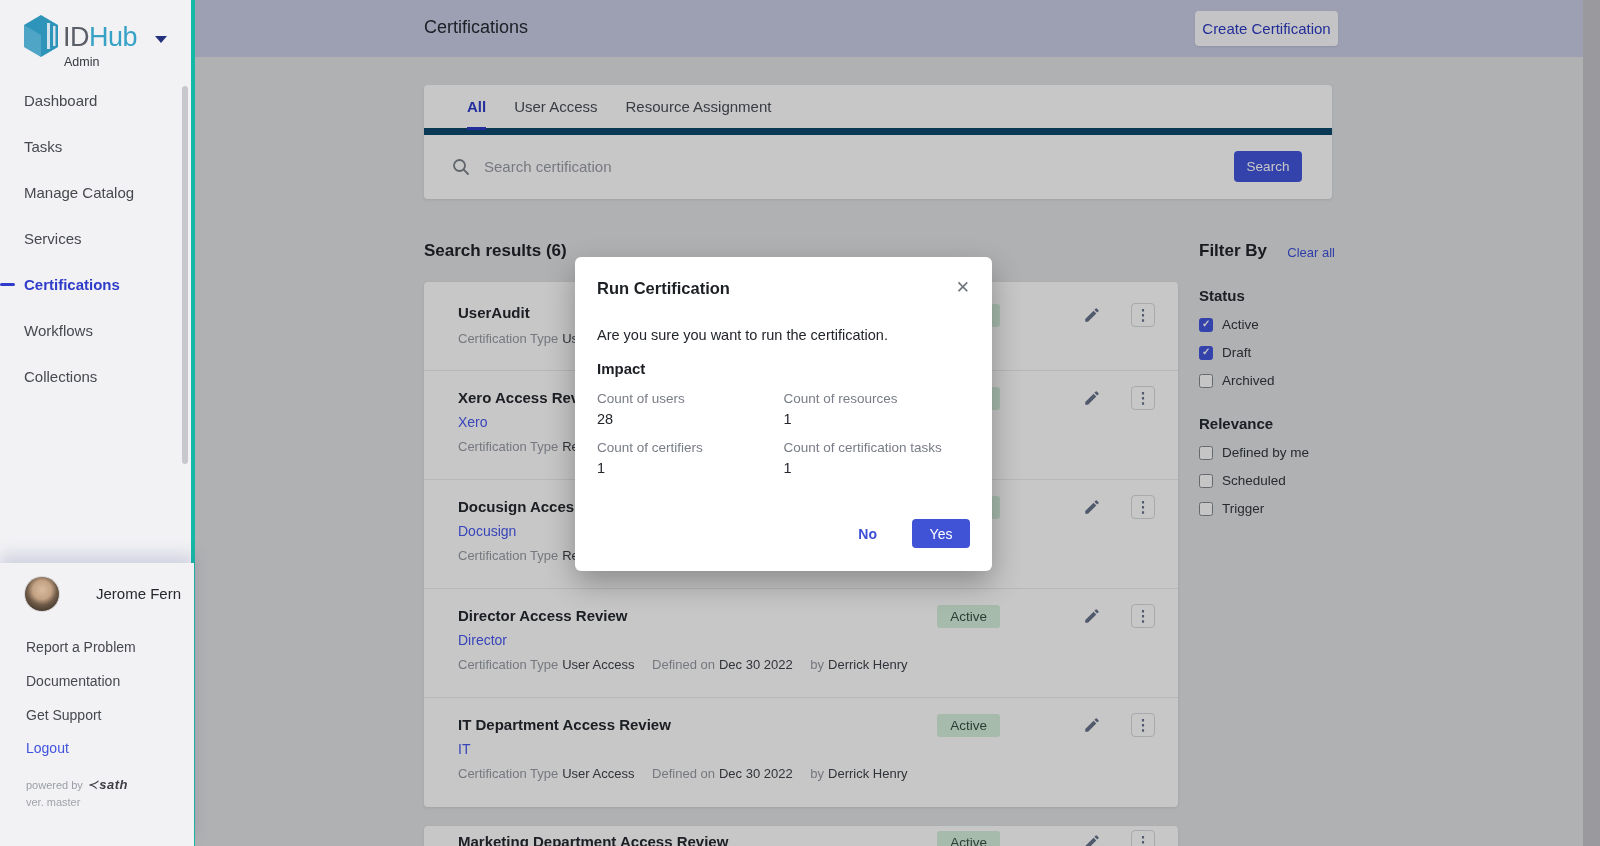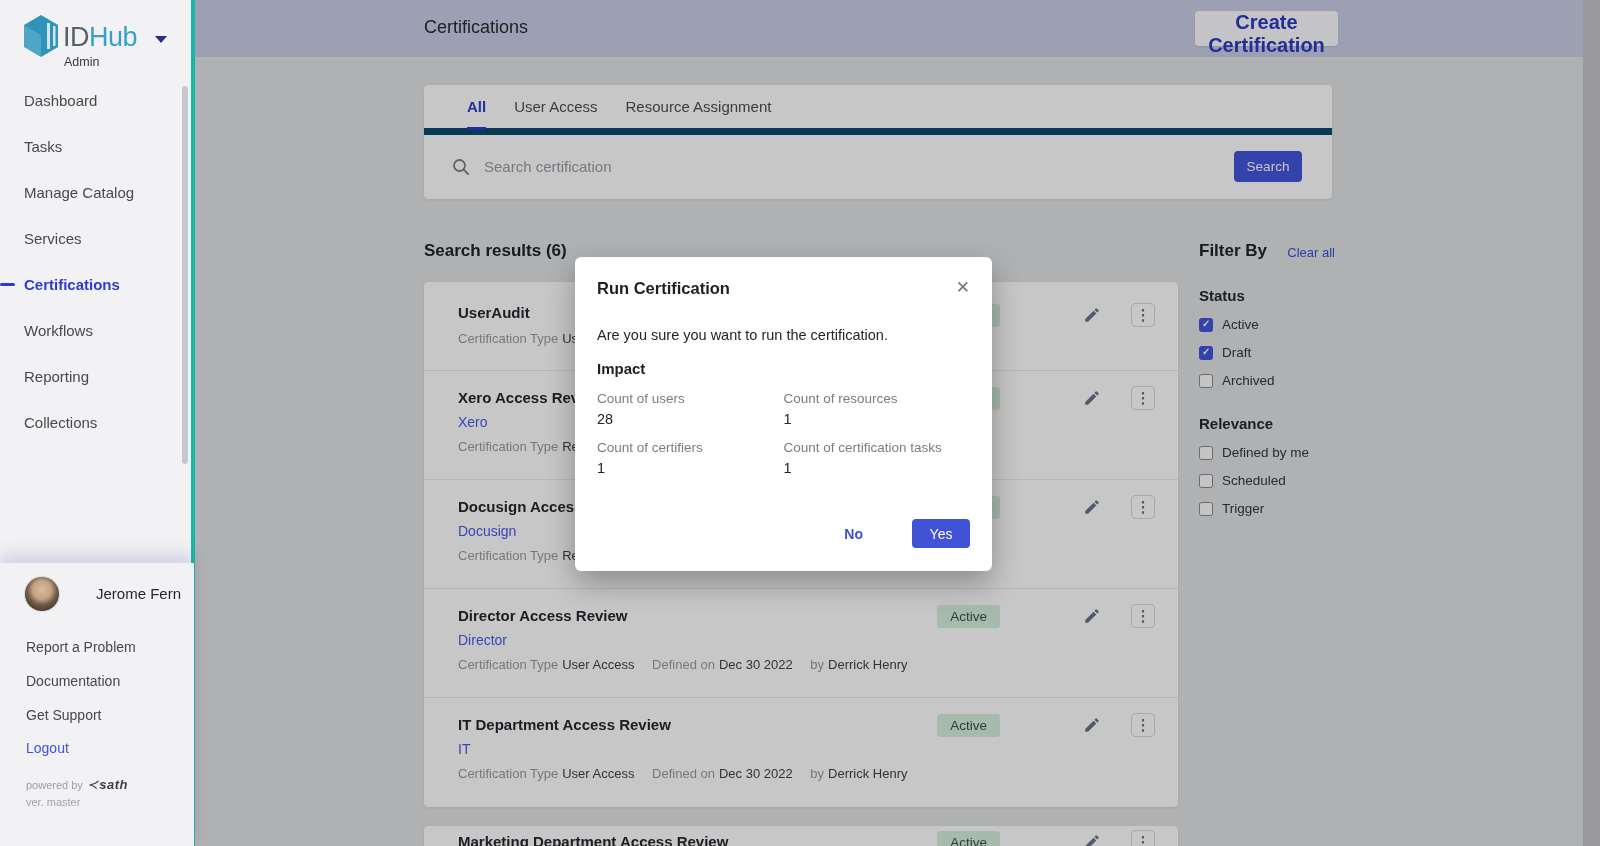--- a/index.html
+++ b/index.html
@@ -29,21 +29,21 @@
   .powered-row { position:absolute; left:26px; top:214px; font-size:11px; color:#9b9ea6; }
   .powered-brand { font-size:13px; color:#3f4147; font-weight:700; font-style:italic; letter-spacing:0.5px; }
   .powered-brand::before { content:"≺"; font-weight:400; margin:0 1px 0 4px; color:#3f4147; }
   .version { position:absolute; left:26px; top:233px; font-size:11px; color:#a0a3aa; }
 
   
   .main { position:absolute; left:195px; top:0; width:1405px; height:846px; overflow:hidden; background:#e2e3e6; }
   .topbar { position:absolute; left:0; top:0; width:1405px; height:57px; background:#c9cde4; }
   .page-title { position:absolute; left:229px; top:17px; font-size:18px; font-weight:500; color:#272a34; }
   .create-btn { position:absolute; left:1000px; top:11px; width:143px; height:35px; background:#fbfcff; border:none; border-radius:4px;
-                color:#2c3ac2; font-size:20px; font-weight:700; font-family:inherit; cursor:pointer; box-shadow:0 1px 2px rgba(0,0,0,0.08); }
+                color:#2c3ac2; font-size:15px; font-weight:400; font-family:inherit; cursor:pointer; box-shadow:0 1px 2px rgba(0,0,0,0.08); }
 
   .tabs-card { position:absolute; left:229px; top:85px; width:908px; height:114px; background:#fff; border-radius:4px; box-shadow:0 1px 3px rgba(0,0,0,0.09); }
   .tabs-row { display:flex; align-items:flex-end; height:50px; padding-left:43px; gap:28px; border-bottom:7px solid #0c4a6e; }
   .tab { font-size:15px; color:#4a4e57; padding-bottom:13px; cursor:pointer; }
   .tab.active { color:#2d3cc9; font-weight:700; border-bottom:3px solid #2d3cc9; margin-bottom:-2px; padding-bottom:12px; }
   .search-row { display:flex; align-items:center; height:63px; padding:0 30px 0 28px; }
   .search-icon { flex:0 0 auto; margin-right:14px; }
   .search-input { flex:1; border:none; outline:none; font-size:15px; color:#3a3d44; font-family:inherit; background:transparent; }
   .search-input::placeholder { color:#989ca5; }
   .search-btn { flex:0 0 auto; width:68px; height:31px; background:#4355dc; color:#fff; border:none; border-radius:4px;
@@ -94,21 +94,21 @@
   .modal-head { display:flex; justify-content:space-between; align-items:flex-start; }
   .modal-title { font-size:16.5px; font-weight:700; color:#1c1f24; }
   .modal-close { border:none; background:transparent; font-size:17px; color:#71767f; cursor:pointer; line-height:1; padding:0; font-family:inherit; }
   .modal-msg { margin-top:29px; font-size:14.5px; color:#22252b; }
   .modal-impact { margin-top:17px; font-size:15px; font-weight:700; color:#1c1f24; }
   .modal-grid { margin-top:14px; display:grid; grid-template-columns:1fr 1fr; row-gap:13px; }
   .stat-label { font-size:13.5px; color:#787c85; }
   .stat-value { font-size:14.5px; color:#22252b; margin-top:5px; }
   .modal-footer { position:absolute; right:22px; bottom:23px; display:flex; align-items:center; gap:35px; }
   .no-btn { border:none; background:transparent; color:#3c4fd6; font-size:14px; font-weight:700; cursor:pointer; font-family:inherit; }
-  .yes-btn { width:58px; height:29px; background:#4053d6; color:#fff; border:none; border-radius:4px; font-size:14px; cursor:pointer; font-family:inherit;margin-left:14px; }
+  .yes-btn { width:58px; height:29px; background:#4053d6; color:#fff; border:none; border-radius:4px; font-size:14px; cursor:pointer; font-family:inherit; }
 </style>
 </head>
 <body>
 
 <div class="sidebar">
   <div class="logo-row">
     <svg class="logo-hex" width="40" height="46" viewBox="0 0 40 46">
       <polygon points="20,2 37,12 37,34 20,44 3,34 3,12" fill="#2e94ba"></polygon>
       <polygon points="3,12 20,22 20,44 3,34" fill="rgba(255,255,255,0.16)"></polygon>
       <rect x="26" y="10" width="3" height="26" fill="#f2f2f5" opacity="0.85"></rect>
@@ -119,21 +119,20 @@
     <div class="logo-caret"></div>
   </div>
 
   <div class="nav">
     <div class="nav-item">Dashboard</div>
     <div class="nav-item">Tasks</div>
     <div class="nav-item">Manage Catalog</div>
     <div class="nav-item">Services</div>
     <div class="nav-item active">Certifications</div>
     <div class="nav-item">Workflows</div>
-    <div class="nav-item">Reporting</div>
     <div class="nav-item">Collections</div>
   </div>
   <div class="side-scroll"></div>
 
   <div class="user-panel">
     <div class="avatar"></div>
     <div class="user-name">Jerome Fern</div>
     <div class="side-link" style="top:76px;">Report a Problem</div>
     <div class="side-link" style="top:110px;">Documentation</div>
     <div class="side-link" style="top:144px;">Get Support</div>

